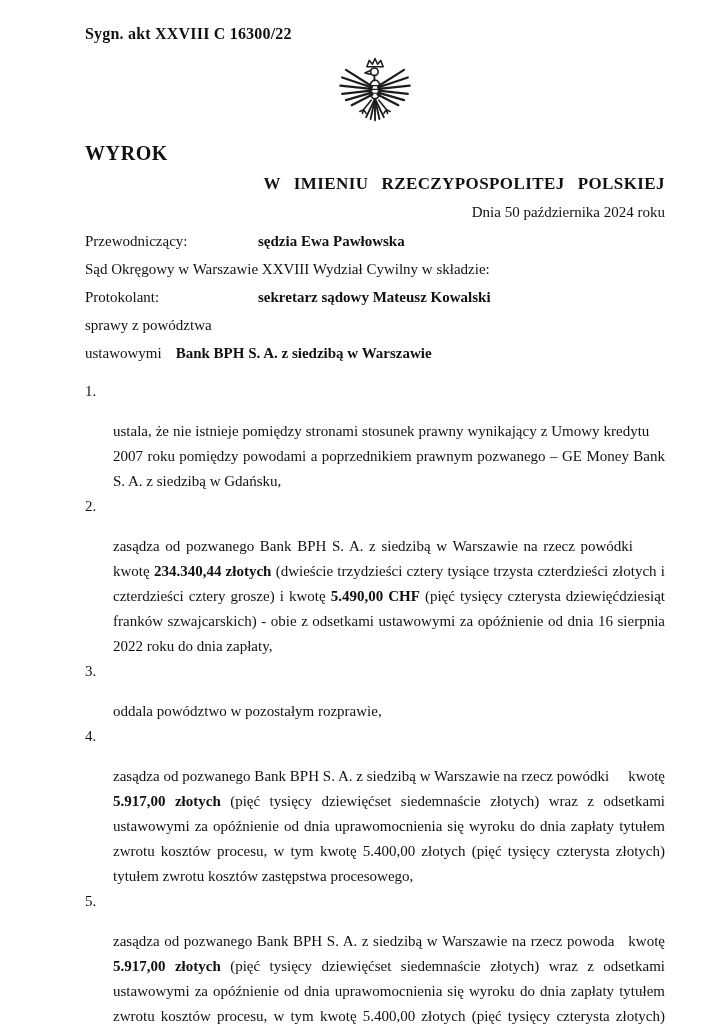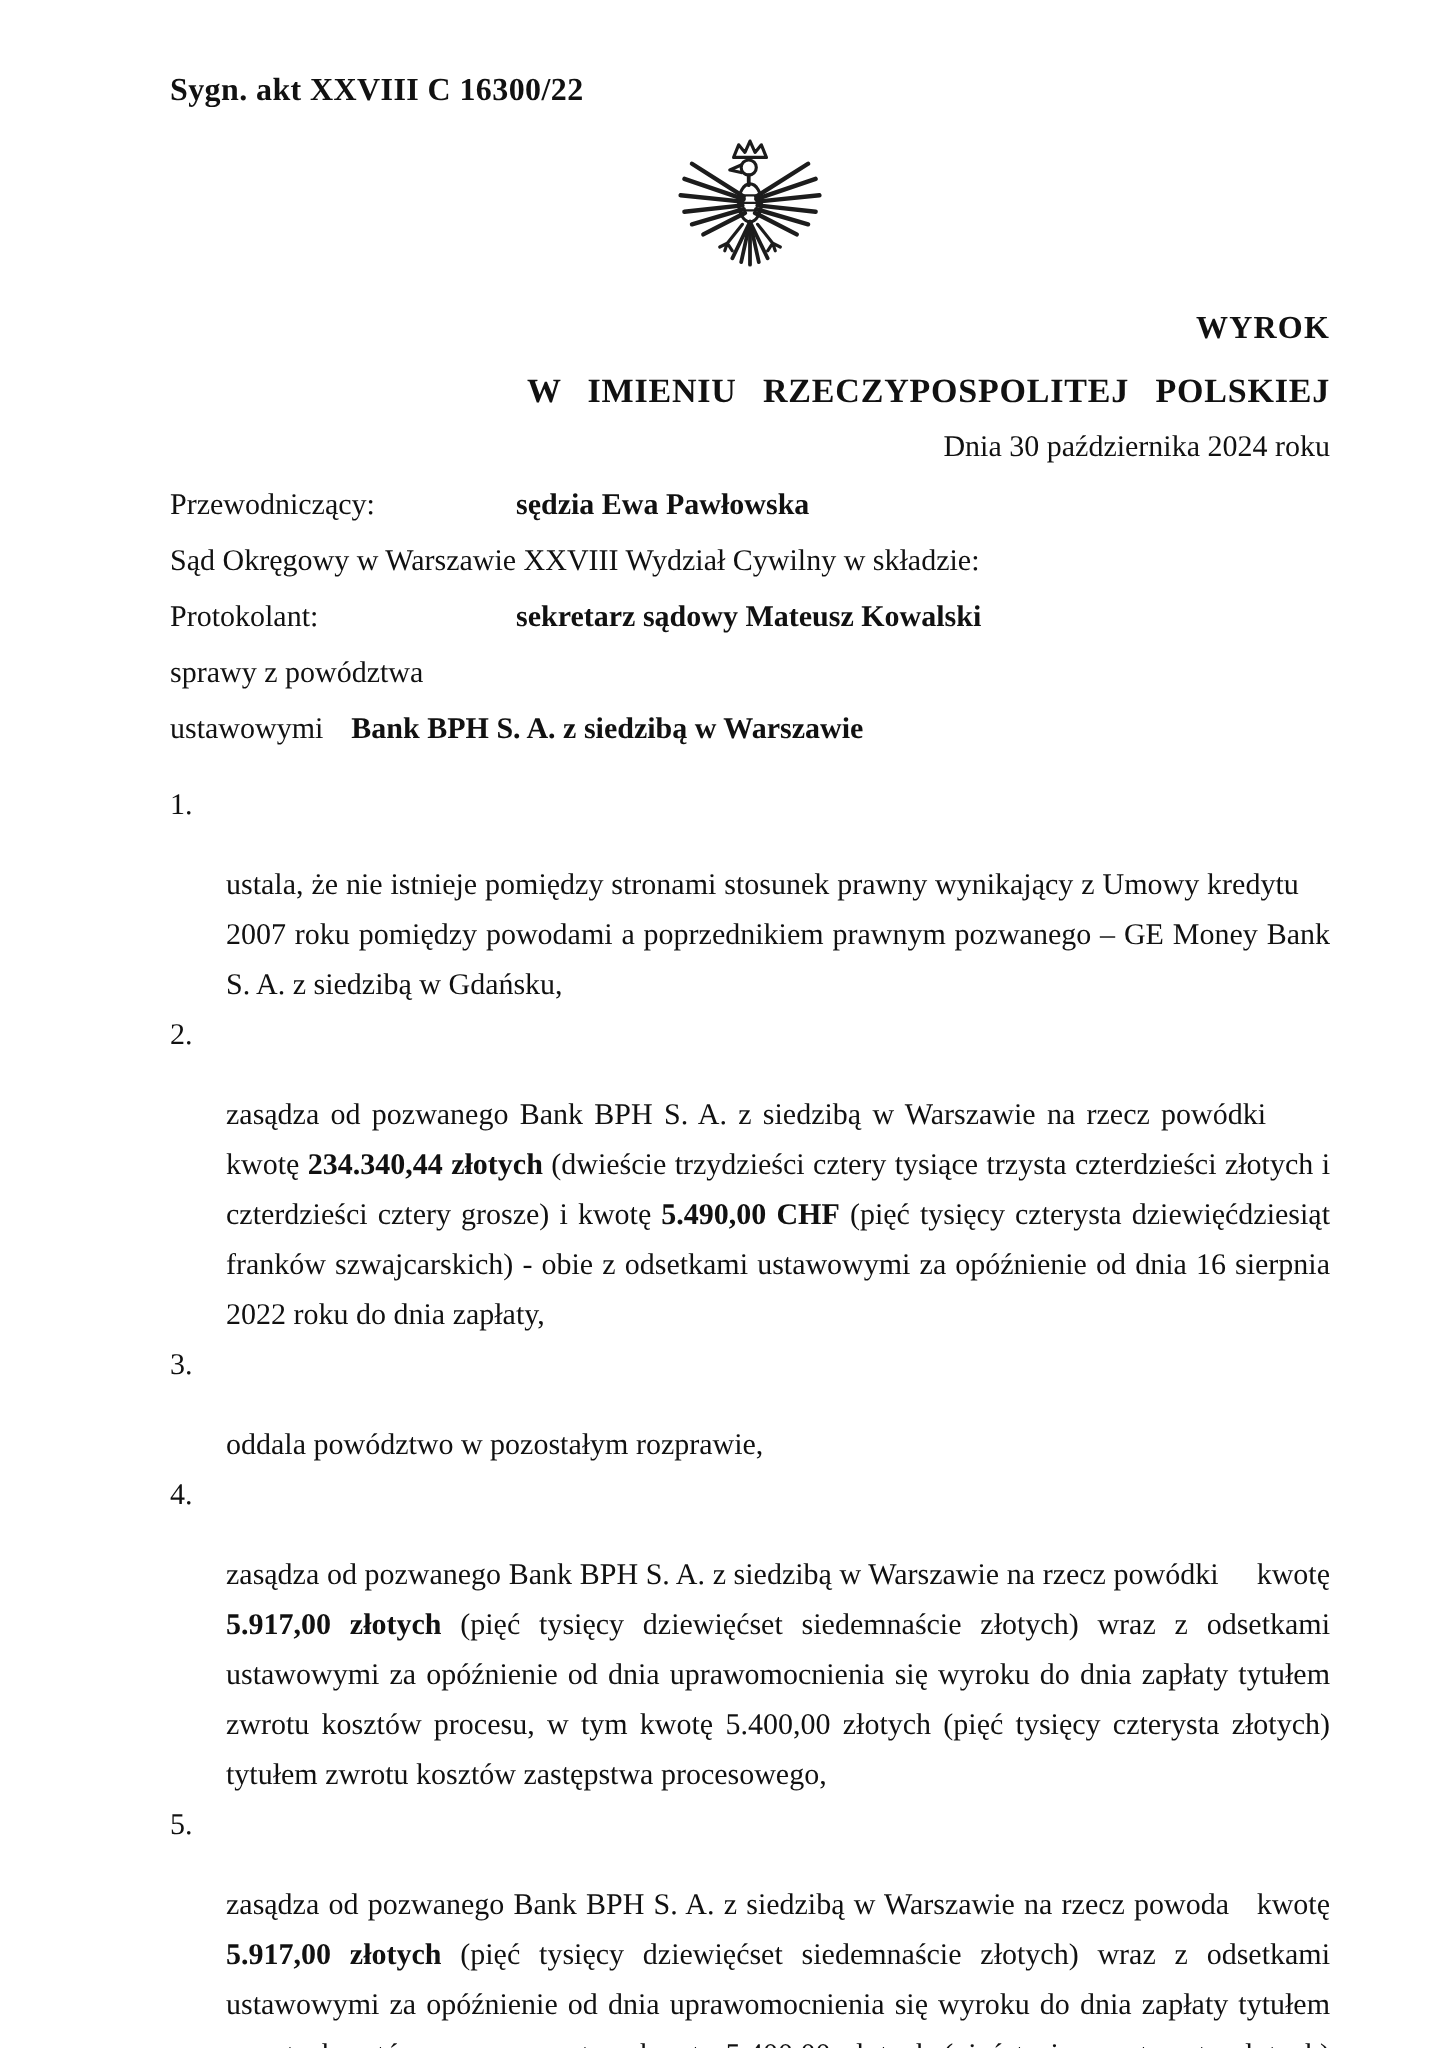--- a/index.html
+++ b/index.html
@@ -6,40 +6,40 @@
   html, body { width: 724px; height: 1024px; }
   body {
     background: #ffffff;
     color: #111111;
     font-family: "Liberation Serif", "DejaVu Serif", serif;
     overflow: hidden;
   }
   .page {
     width: 724px;
     height: 1024px;
-    padding: 36px 59px 0 85px;
+    padding: 24px 59px 0 85px;
     position: relative;
   }
   .bold { font-weight: bold; }
 
   .case-number {
     font-size: 16px;
     font-weight: bold;
     line-height: 20px;
     letter-spacing: 0.2px;
   }
   .emblem-wrap {
     margin-top: 12px;
     text-align: center;
     height: 82px;
   }
   .title {
     margin-top: 4px;
-    text-align: right;
-    font-size: 16px;
+    text-align: left;
+    font-size: 20px;
     font-weight: bold;
     letter-spacing: 0.6px;
     line-height: 22px;
   }
   .subtitle {
     margin-top: 9px;
     text-align: right;
     font-size: 17px;
     font-weight: bold;
     letter-spacing: 0.4px;
@@ -134,21 +134,21 @@
 
         <path d="M54,70 L42,85 M42,85 L36,88 M42,85 L40,91 M42,85 L46,91" stroke-width="2.5"></path>
         <path d="M66,70 L78,85 M78,85 L84,88 M78,85 L80,91 M78,85 L74,91" stroke-width="2.5"></path>
       </g>
     </svg>
   </div>
 
   <h1 class="title">WYROK</h1>
   <h2 class="subtitle">W IMIENIU RZECZYPOSPOLITEJ POLSKIEJ</h2>
 
-  <div class="date-line">Dnia 30 października 2024 roku</div>
+  <div class="date-line">Dnia 50 października 2024 roku</div>
 
   <div class="intro">
     <div class="line">
       <span class="label">Przewodniczący:</span><span class="bold">sędzia Ewa Pawłowska</span>
     </div>
     <div class="line">Sąd Okręgowy w Warszawie XXVIII Wydział Cywilny w składzie:</div>
     <div class="line">
       <span class="label">Protokolant:</span><span class="bold">sekretarz sądowy Mateusz Kowalski</span>
     </div>
     <div class="line">sprawy z powództwa</div>

